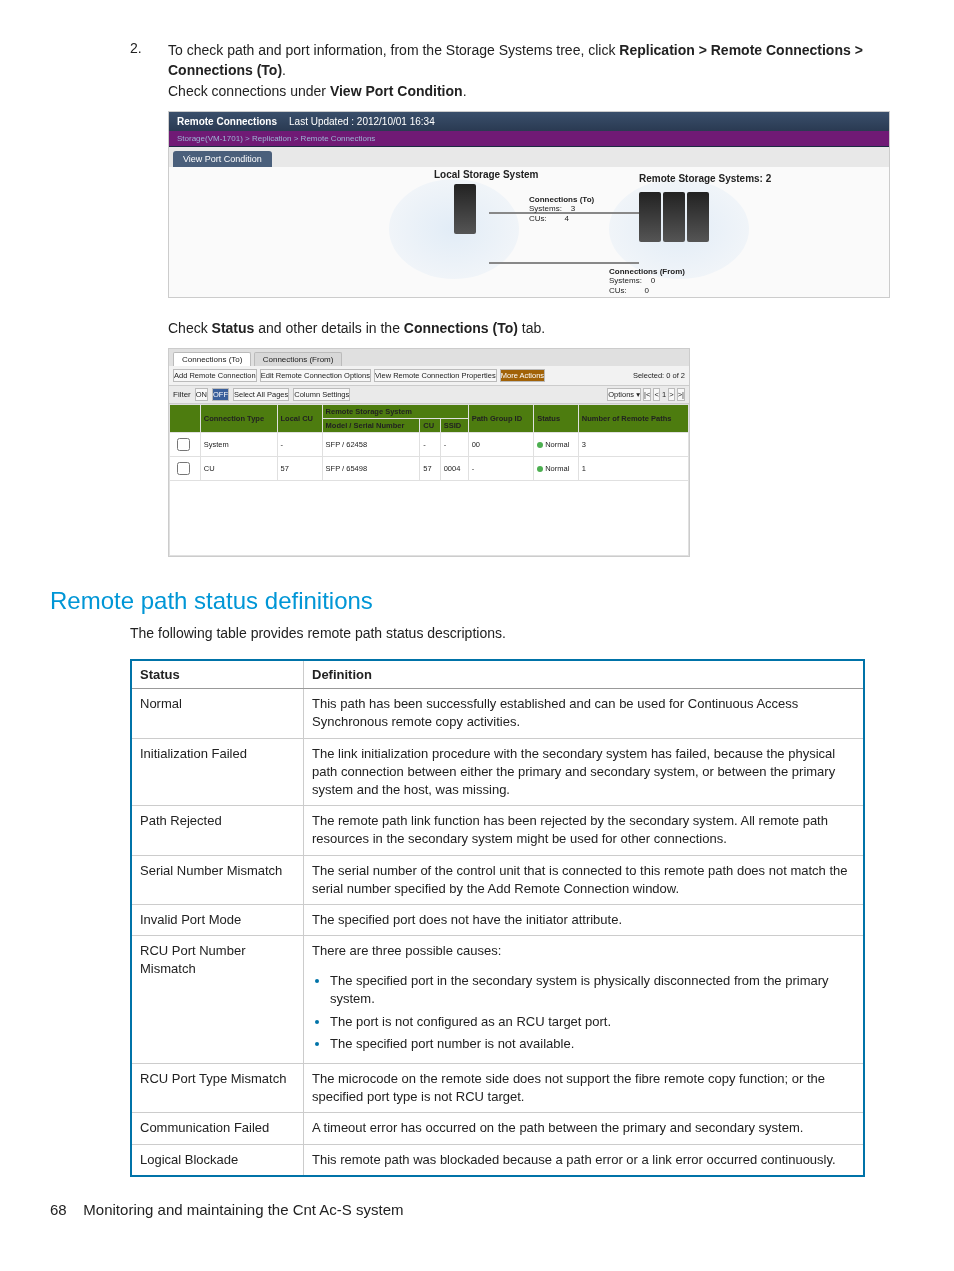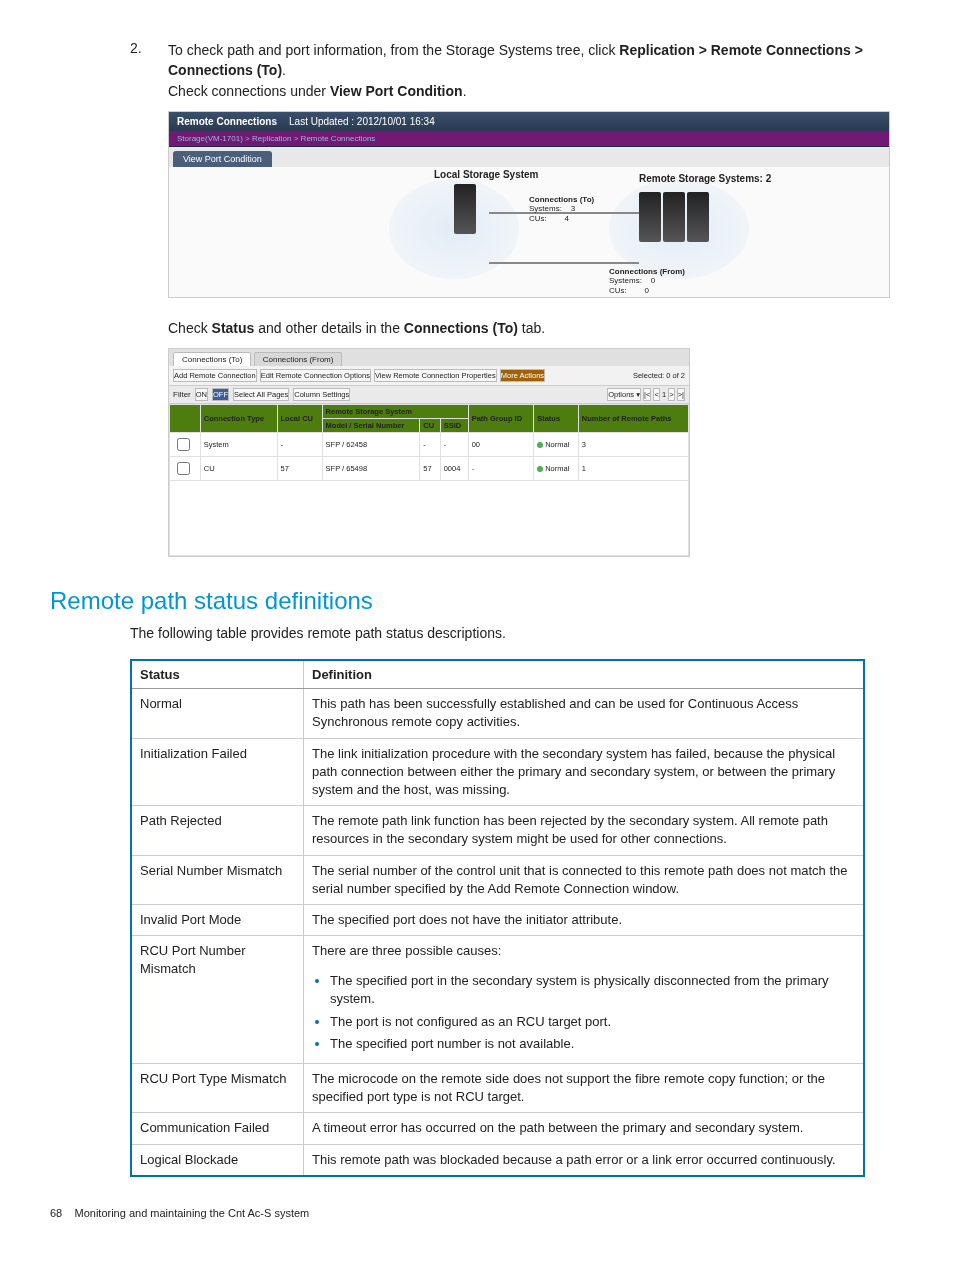--- a/index.html
+++ b/index.html
@@ -243,22 +243,22 @@
     padding-left: 18px;
   }
   table.status-table td ul li {
     margin-bottom: 4px;
   }
   table.status-table td ul li::marker {
     color: #0073a8;
   }
   .col-status { width: 155px; }
   .footer {
-    margin-top: 30px;
-    font-size: 11px;
+    margin-top: 24px;
+    font-size: 15px;
   }
 </style>
 </head>
 <body>
 
 <div class="step">
   <div class="step-num">2.</div>
   <div class="step-body">
     <span>To check path and port information, from the Storage Systems tree, click </span><span class="bold">Replication &gt; Remote Connections &gt; Connections (To)</span><span>.</span><br>
     <span>Check connections under </span><span class="bold">View Port Condition</span><span>.</span>

